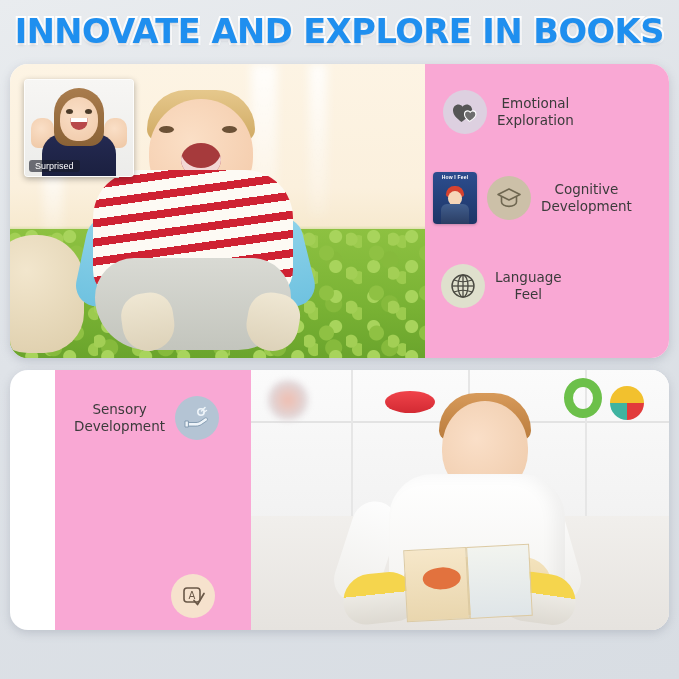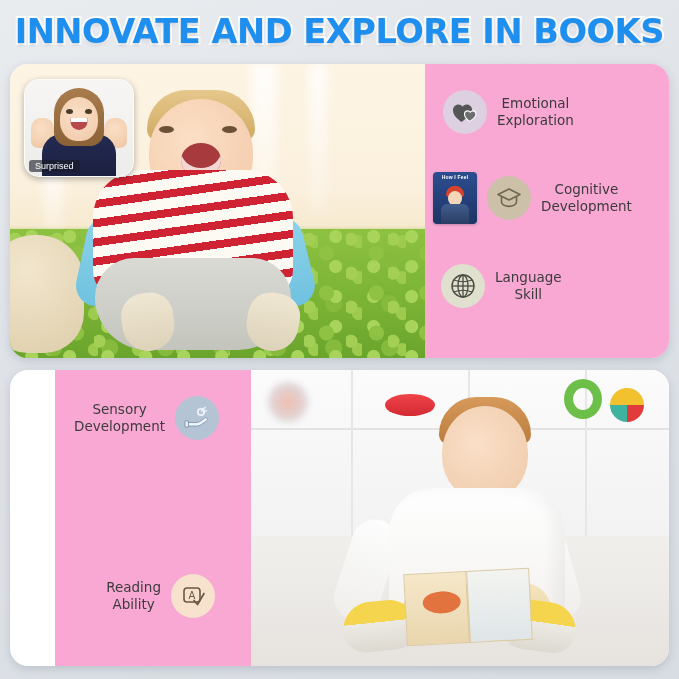--- a/index.html
+++ b/index.html
@@ -40,21 +40,21 @@
     position: absolute;
     left: 10px;
     width: 659px;
     background: #ffffff;
     border-radius: 18px;
     box-shadow: 0 3px 10px rgba(110,120,135,0.28);
     overflow: hidden;
     display: flex;
   }
   #panel-top    { top: 64px;  height: 294px; }
-  #panel-bottom { top: 370px; height: 296px; padding-left: 45px; }
+  #panel-bottom { top: 370px; height: 260px; padding-left: 45px; }
 
   
   .photo {
     position: relative;
     overflow: hidden;
     flex: none;
   }
   #photo-top    { width: 415px; height: 100%; }
   #photo-bottom { width: 418px; height: 100%; order: 2; }
 
@@ -137,21 +137,21 @@
   .plush {
     position: absolute; left: -22px; top: 58%;
     width: 96px; height: 118px; border-radius: 46px 46px 40px 40px;
     background: radial-gradient(circle at 40% 30%, #f2e6cd, #ddcdaa);
   }
 
   
   .inset-card {
     position: absolute; left: 14px; top: 15px;
     width: 110px; height: 98px;
-    border-radius: 15px;
+    border-radius: 4px;
     overflow: hidden;
     box-shadow: 0 2px 6px rgba(0,0,0,0.3);
     border: 1px solid rgba(255,255,255,0.8);
     background: #f3f2f0;
   }
   .girl-bg { position: absolute; inset: 0; background: linear-gradient(180deg,#f7f6f4,#ececea); }
   .girl-hair {
     position: absolute; left: 50%; top: 8%;
     width: 50px; height: 58px; transform: translateX(-50%);
     border-radius: 25px 25px 14px 14px;
@@ -448,21 +448,21 @@
         <svg width="26" height="26" viewBox="0 0 26 26">
           <circle cx="13" cy="13" r="11" fill="none" stroke="#4a4a42" stroke-width="1.4"></circle>
           <ellipse cx="13" cy="13" rx="5" ry="11" fill="none" stroke="#4a4a42" stroke-width="1.3"></ellipse>
           <line x1="2" y1="13" x2="24" y2="13" stroke="#4a4a42" stroke-width="1.3"></line>
           <path d="M4 7 Q13 10.5 22 7" fill="none" stroke="#4a4a42" stroke-width="1.1"></path>
           <path d="M4 19 Q13 15.5 22 19" fill="none" stroke="#4a4a42" stroke-width="1.1"></path>
           <line x1="13" y1="2" x2="13" y2="24" stroke="#4a4a42" stroke-width="1.3"></line>
         </svg>
       </div>
       <div class="f-label">Language
-Skill</div>
+Feel</div>
     </div>
 
   </div>
 </div>
 
 <div class="panel" id="panel-bottom">
 
   <div class="features">
 
     <div class="feature rtl" style="right:32px; top:26px;">
@@ -481,22 +481,20 @@
 
 
     <div class="feature rtl" style="right:36px; top:204px;">
       <div class="f-icon" style="background:#f6e2cd;">
         <svg width="26" height="24" viewBox="0 0 26 24">
           <rect x="4" y="4" width="16" height="14" rx="3" fill="none" stroke="#6a5847" stroke-width="1.6"></rect>
           <text x="12" y="15" font-family="DejaVu Sans, sans-serif" font-size="10" fill="#6a5847" text-anchor="middle">A</text>
           <path d="M14 16.5 L17.5 20.5 L24 9.5" fill="none" stroke="#6a5847" stroke-width="1.7" stroke-linecap="round" stroke-linejoin="round"></path>
         </svg>
       </div>
-      <div class="f-label">Reading
-Ability</div>
     </div>
 
   </div>
 
   <div class="photo" id="photo-bottom">
     <div class="scene-nursery-white"></div>
     <div class="shelf-unit">
       <div class="shelf-line" style="top:34%;"></div>
       <div class="shelf-div" style="left:24%;"></div>
       <div class="shelf-div" style="left:52%;"></div>

